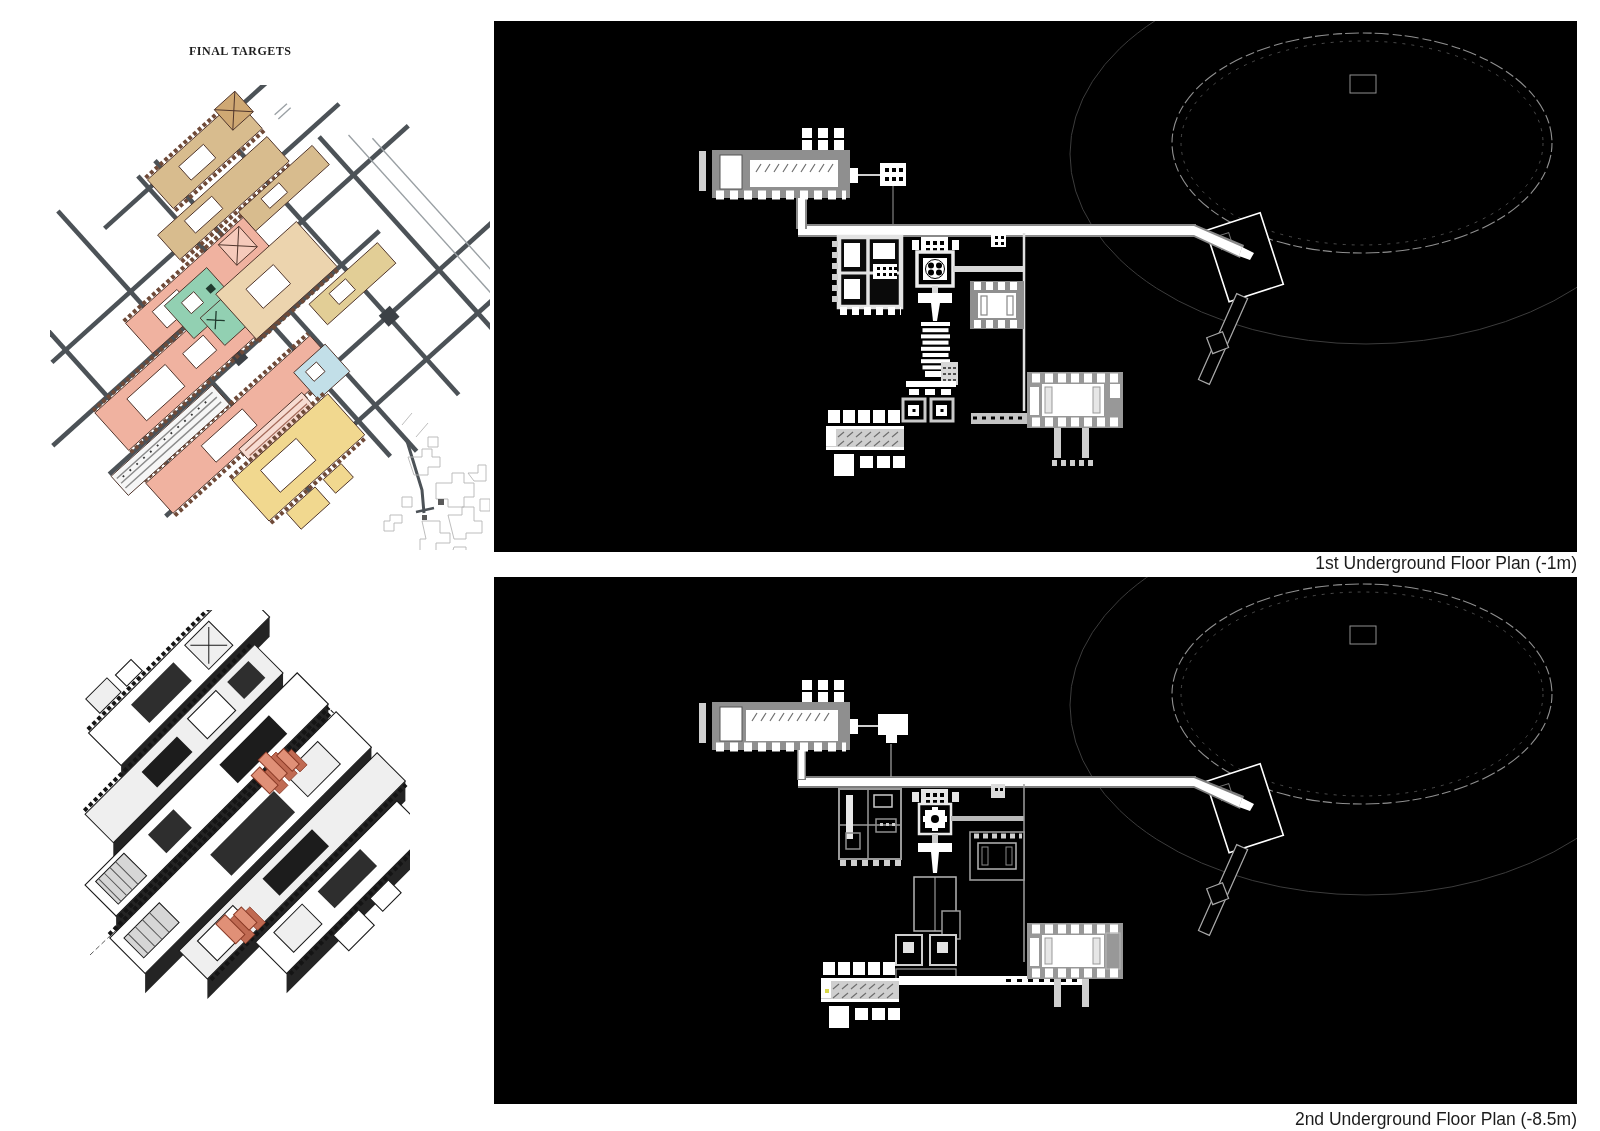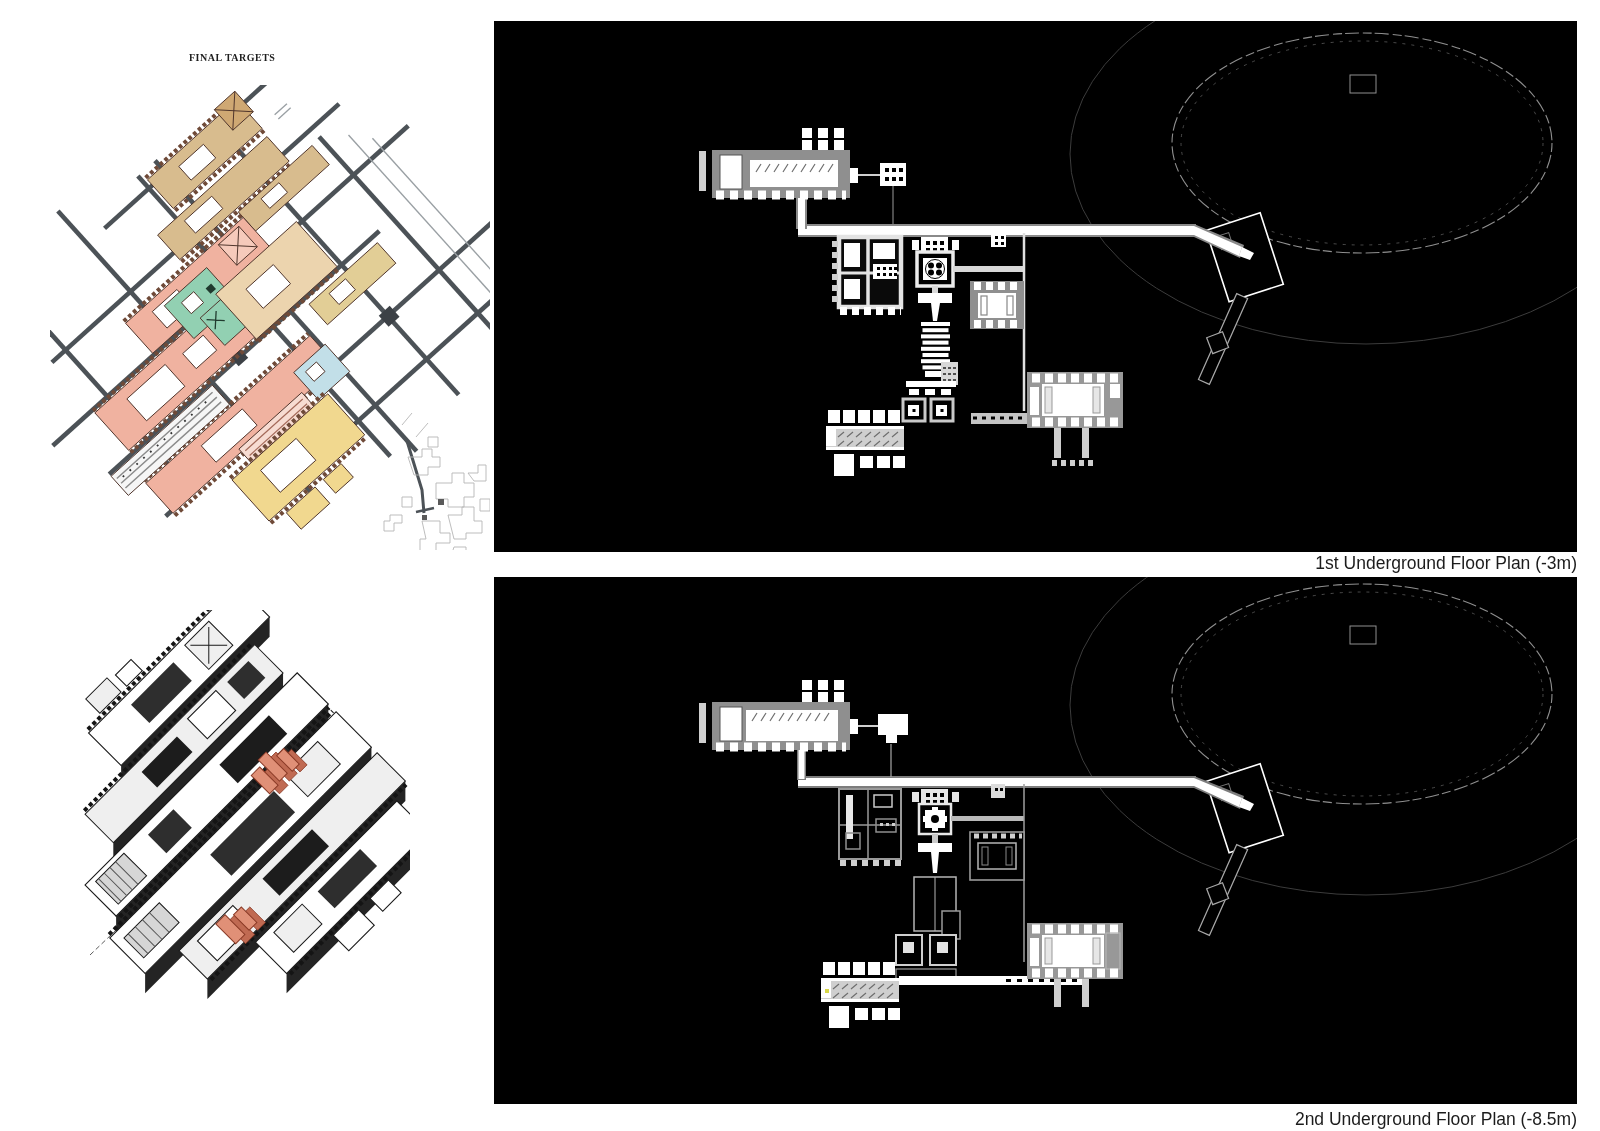--- a/index.html
+++ b/index.html
@@ -1,23 +1,23 @@
 <!DOCTYPE html>
 <html><head>
 <meta charset="utf-8">
 <style>
   html,body{margin:0;padding:0;}
   body{
     width:1600px;height:1131px;position:relative;background:#ffffff;
     font-family:"Liberation Sans", sans-serif;overflow:hidden;
   }
   .mp-title{
-    position:absolute;left:189px;top:52px;
+    position:absolute;left:189px;top:44px;
     font-family:"Liberation Serif", serif;font-weight:bold;
-    font-size:10px;letter-spacing:.5px;color:#1e1e1e;
+    font-size:12px;letter-spacing:.5px;color:#1e1e1e;
   }
   .plan-panel{position:absolute;left:494px;width:1083px;background:#000;}
   #panel-1{top:21px;height:531px;}
   #panel-2{top:577px;height:527px;}
   .panel-caption{
     position:absolute;left:494px;width:1083px;text-align:right;
     font-size:17.5px;color:#1c1c1c;line-height:22px;
   }
   #caption-1{top:552px;}
   #caption-2{top:1108px;}
@@ -342,21 +342,21 @@
     <rect class="w" x="616" y="363" width="10" height="14"></rect>
     <line class="teeth" x1="538" y1="401" x2="626" y2="401" stroke-width="9" stroke-dasharray="8 5"></line>
     <rect x="560" y="407" width="7" height="30" fill="#cfcfcf"></rect>
     <rect x="588" y="407" width="7" height="30" fill="#cfcfcf"></rect>
     <line class="teeth-dim" x1="558" y1="442" x2="600" y2="442" stroke-width="6" stroke-dasharray="5 4"></line>
     <rect x="477" y="392" width="56" height="11" fill="#c4c4c4"></rect>
     <path d="M479 397 h52" stroke="#000" stroke-width="3" stroke-dasharray="4 5" fill="none"></path>
   </g>
 </svg>
 </div>
-<div id="caption-1" class="panel-caption">1st Underground Floor Plan (-3m)</div>
+<div id="caption-1" class="panel-caption">1st Underground Floor Plan (-1m)</div>
 
 <div id="panel-2" class="plan-panel">
 <svg width="1083" height="527" viewBox="0 0 1083 527">
 
   <g>
     <ellipse class="contour-outer" cx="872" cy="128" rx="296" ry="190"></ellipse>
     <ellipse class="contour-inner" cx="868" cy="117" rx="190" ry="110"></ellipse>
     <ellipse class="contour-inner2" cx="868" cy="117" rx="181" ry="102"></ellipse>
     <rect x="856" y="49" width="26" height="18" fill="#000" stroke="#8f8f8f" stroke-width="1"></rect>
   </g>

